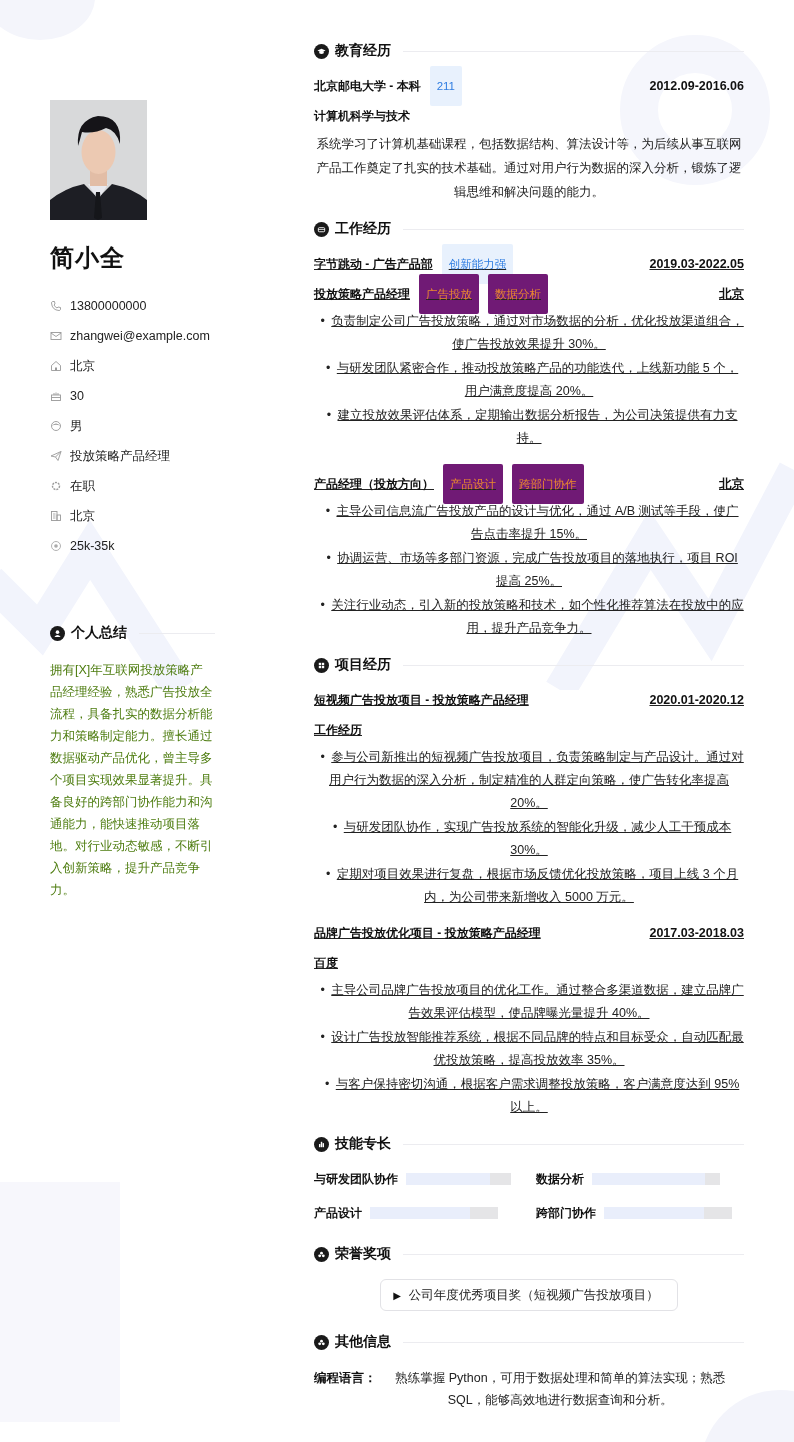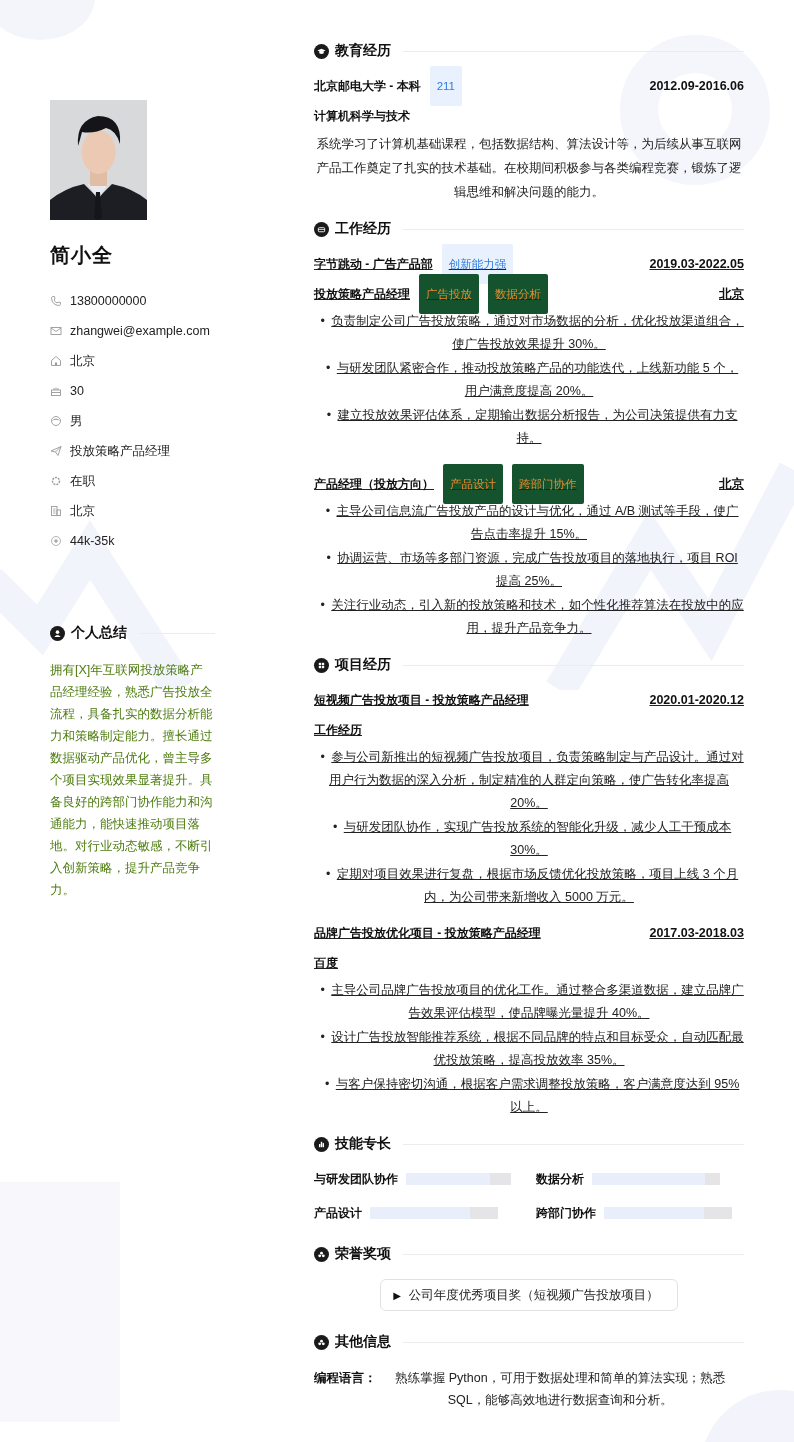--- a/index.html
+++ b/index.html
@@ -8,21 +8,21 @@
 
     .deco { position: absolute; pointer-events: none; z-index: 0; }
     .deco-circle-tl { left: -15px; top: -45px; width: 110px; height: 85px; border-radius: 50%; background: #f4f5fb; }
     .deco-circle-tr { left: 620px; top: 35px; width: 150px; height: 150px; border-radius: 50%; border: 38px solid #f5f6fc; }
     .deco-zig { left: 0; top: 430px; width: 794px; height: 260px; }
     .deco-rect-bl { left: 0; top: 1182px; width: 120px; height: 240px; background: #f7f7fc; }
     .deco-circle-br { left: 700px; top: 1390px; width: 160px; height: 160px; border-radius: 50%; background: #f3f4fb; }
 
     .left { position: absolute; left: 50px; top: 100px; width: 170px; z-index: 1; }
     .avatar { width: 97px; height: 120px; background: #d9dadb; position: relative; overflow: hidden; }
-    .name { margin-top: 22px; font-size: 20px; font-weight: bold; color: #111; letter-spacing: 1px; }
+    .name { margin-top: 22px; font-size: 24px; font-weight: bold; color: #111; letter-spacing: 1px; }
     .info-list { margin-top: 17px; }
     .info-item { display: flex; align-items: center; height: 30px; font-size: 12.5px; color: #222; }
     .info-icon { width: 12px; height: 12px; margin-right: 8px; color: #999; display: inline-flex; align-items: center; justify-content: center; }
     .info-icon svg { width: 12px; height: 12px; }
 
     .summary-head { position: absolute; left: 50px; top: 624px; width: 165px; display: flex; align-items: center; z-index: 1; }
     .summary-text { position: absolute; left: 50px; top: 659px; width: 165px; font-size: 12.5px; line-height: 22px; color: #4d7c0f; z-index: 1; }
 
     .sec-icon { width: 15px; height: 15px; border-radius: 50%; background: #1a1a1a; display: inline-flex; align-items: center; justify-content: center; margin-right: 6px; flex-shrink: 0; }
     .sec-icon svg { width: 9px; height: 9px; }
@@ -32,21 +32,21 @@
     .right { position: absolute; left: 314px; top: 40px; width: 430px; z-index: 1; }
     .section { margin-bottom: 14px; text-align: center; }
     .section-head { display: flex; align-items: center; height: 22px; margin-bottom: 14px; }
 
     .row { display: flex; align-items: center; justify-content: space-between; height: 20px; }
     .row-left { display: flex; align-items: center; }
     .bold { font-weight: bold; font-size: 12px; color: #111; }
     .date { font-weight: bold; font-size: 12.5px; color: #111; }
     .tag { display: inline-block; font-size: 11.5px; padding: 12px 7px; margin-left: 9px; border-radius: 2px; line-height: 16px; }
     .tag-blue { background: #e8f1fd; color: #2f7de1; }
-    .tag-orange { background: #14532d; color: #ea8a2e; }
+    .tag-orange { background: #701a75; color: #ea8a2e; }
     .gap10 { height: 10px; }
     .para { font-size: 12.5px; line-height: 24px; color: #222; margin-top: 6px; }
     .bullets { margin-top: 6px; }
     .bullet { font-size: 12.5px; line-height: 23px; color: #222; margin-bottom: 1px; }
     .bullet .dot { display: inline-block; width: 17px; }
     .entry { margin-bottom: 14px; text-decoration: underline; }
 
     .skills { display: grid; grid-template-columns: 222px 208px; row-gap: 14px; }
     .skill { display: flex; align-items: center; height: 20px; }
     .skill-name { font-size: 12px; font-weight: bold; color: #111; margin-right: 8px; white-space: nowrap; }
@@ -157,21 +157,21 @@
         </span>
       <span>北京</span>
     </div>
     <div class="info-item">
       <span class="info-icon">
           <svg viewBox="0 0 12 12">
             <circle cx="6" cy="6" r="4.5" fill="none" stroke="#aaa" stroke-width="0.9"></circle>
             <circle cx="6" cy="6" r="1.8" fill="#aaa"></circle>
           </svg>
         </span>
-      <span>44k-35k</span>
+      <span>25k-35k</span>
     </div>
   </div>
 </div>
 
 <div class="summary-head">
   <span class="sec-icon">
       <svg viewBox="0 0 10 10">
         <circle cx="5" cy="3.5" r="2" fill="#fff"></circle>
         <path d="M1.5 9 Q5 4.5 8.5 9 Z" fill="#fff"></path>
       </svg>
@@ -198,21 +198,21 @@
       <div class="row-left">
         <span class="bold">北京邮电大学 - 本科</span>
         <span class="tag tag-blue">211</span>
       </div>
       <span class="date">2012.09-2016.06</span>
     </div>
     <div class="gap10"></div>
     <div class="row">
       <span class="bold">计算机科学与技术</span>
     </div>
-    <div class="para">系统学习了计算机基础课程，包括数据结构、算法设计等，为后续从事互联网产品工作奠定了扎实的技术基础。在校期间积极参与各类编程竞赛，锻炼了逻辑思维和解决问题的能力。</div>
+    <div class="para">系统学习了计算机基础课程，包括数据结构、算法设计等，为后续从事互联网产品工作奠定了扎实的技术基础。通过对用户行为数据的深入分析，锻炼了逻辑思维和解决问题的能力。</div>
   </div>
 
   <div class="section">
     <div class="section-head">
       <span class="sec-icon">
           <svg viewBox="0 0 10 10">
             <rect x="1.5" y="3" width="7" height="4.5" rx="1" fill="none" stroke="#fff" stroke-width="1"></rect>
             <path d="M1.5 5 L8.5 5" stroke="#fff" stroke-width="0.8"></path>
           </svg>
         </span>

